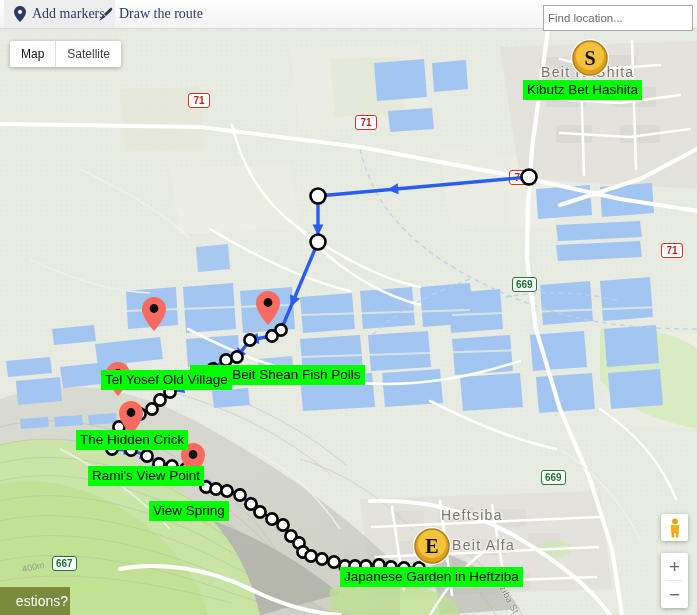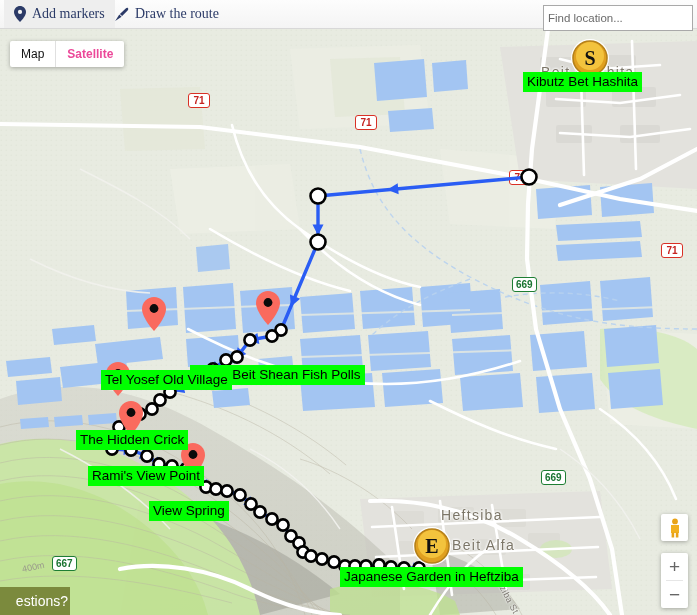--- a/index.html
+++ b/index.html
@@ -20,21 +20,21 @@
   .tool-btn{
     position:absolute; top:0; height:28px;
     display:flex; align-items:center; gap:6px;
     padding:0 10px;
     font-family:"Liberation Serif", serif;
     font-size:14px; color:#2b3a67;
     cursor:pointer;
     background:transparent;
   }
   #tool-add{ left:4px; background:#eeeeee; }
-  #tool-draw{ left:104px; }
+  #tool-draw{ left:88px; }
   .pin-ico{ width:12px; height:16px; position:relative; }
   .pin-ico svg{ display:block; }
   .brush-ico{ width:15px; height:15px; }
   #search-wrap{
     position:absolute; right:4px; top:5px;
     width:150px; height:20px; z-index:61;
   }
   #search-input{
     width:150px; height:20px;
     border:1px solid #a9a9a9; background:#fff;
@@ -55,21 +55,21 @@
   
   #maptype{
     position:absolute; left:10px; top:12px;
     display:flex; height:26px;
     background:#fff; border-radius:2px;
     box-shadow:0 1px 4px rgba(0,0,0,.3);
     overflow:hidden; z-index:40;
   }
   #maptype div{
     display:flex; align-items:center; padding:0 11px;
-    font-size:12px; color:#ec4899; cursor:pointer;font-weight:bold;
+    font-size:12px; color:#404040; cursor:pointer;
   }
   #maptype .sel{ color:#111; font-weight:normal; }
   #maptype .sep{ padding:0; width:1px; background:#e0e0e0; }
 
   
   #pegman{
     position:absolute; right:9px; top:485px;
     width:27px; height:27px; background:#fff; border-radius:2px;
     box-shadow:0 1px 4px rgba(0,0,0,.3);
     display:flex; align-items:center; justify-content:center;
@@ -518,21 +518,21 @@
     <div id="markers">
         <div class="gmark" style="left: 570px; top: 9px;">
           <svg width="40" height="40" viewBox="0 0 40 40">
             <circle cx="20" cy="20" r="19" fill="#ffffff"></circle>
             <circle cx="20" cy="20" r="17" fill="#e0a020"></circle>
             <circle cx="20" cy="18" r="14" fill="#f3c33d"></circle>
             <circle cx="20" cy="20" r="17" fill="none" stroke="#b5811a" stroke-width="1.6"></circle>
             <text x="20" y="27" text-anchor="middle" font-family="Liberation Serif, serif" font-size="20" font-weight="bold" fill="#111">S</text>
           </svg>
         </div>
-        <div class="mlabel" style="left: 523px; top: 43px;">Kibutz Bet Hashita</div>
+        <div class="mlabel" style="left: 523px; top: 51px;">Kibutz Bet Hashita</div>
         <div class="pin" style="left: 256px; top: 262px;">
           <svg width="24" height="34" viewBox="0 0 24 34">
             <path d="M12 0C5.4 0 0 5.4 0 12c0 9 12 22 12 22s12-13 12-22C24 5.4 18.6 0 12 0z" fill="#fa6a5e"></path>
             <circle cx="12" cy="11.5" r="4.4" fill="#0b0b0b"></circle>
           </svg>
         </div>
         <div class="mlabel" style="left: 190px; top: 336px;">Emek Beit Shean Fish Polls</div>
         <div class="pin" style="left: 142px; top: 268px;">
           <svg width="24" height="34" viewBox="0 0 24 34">
             <path d="M12 0C5.4 0 0 5.4 0 12c0 9 12 22 12 22s12-13 12-22C24 5.4 18.6 0 12 0z" fill="#fa6a5e"></path>

